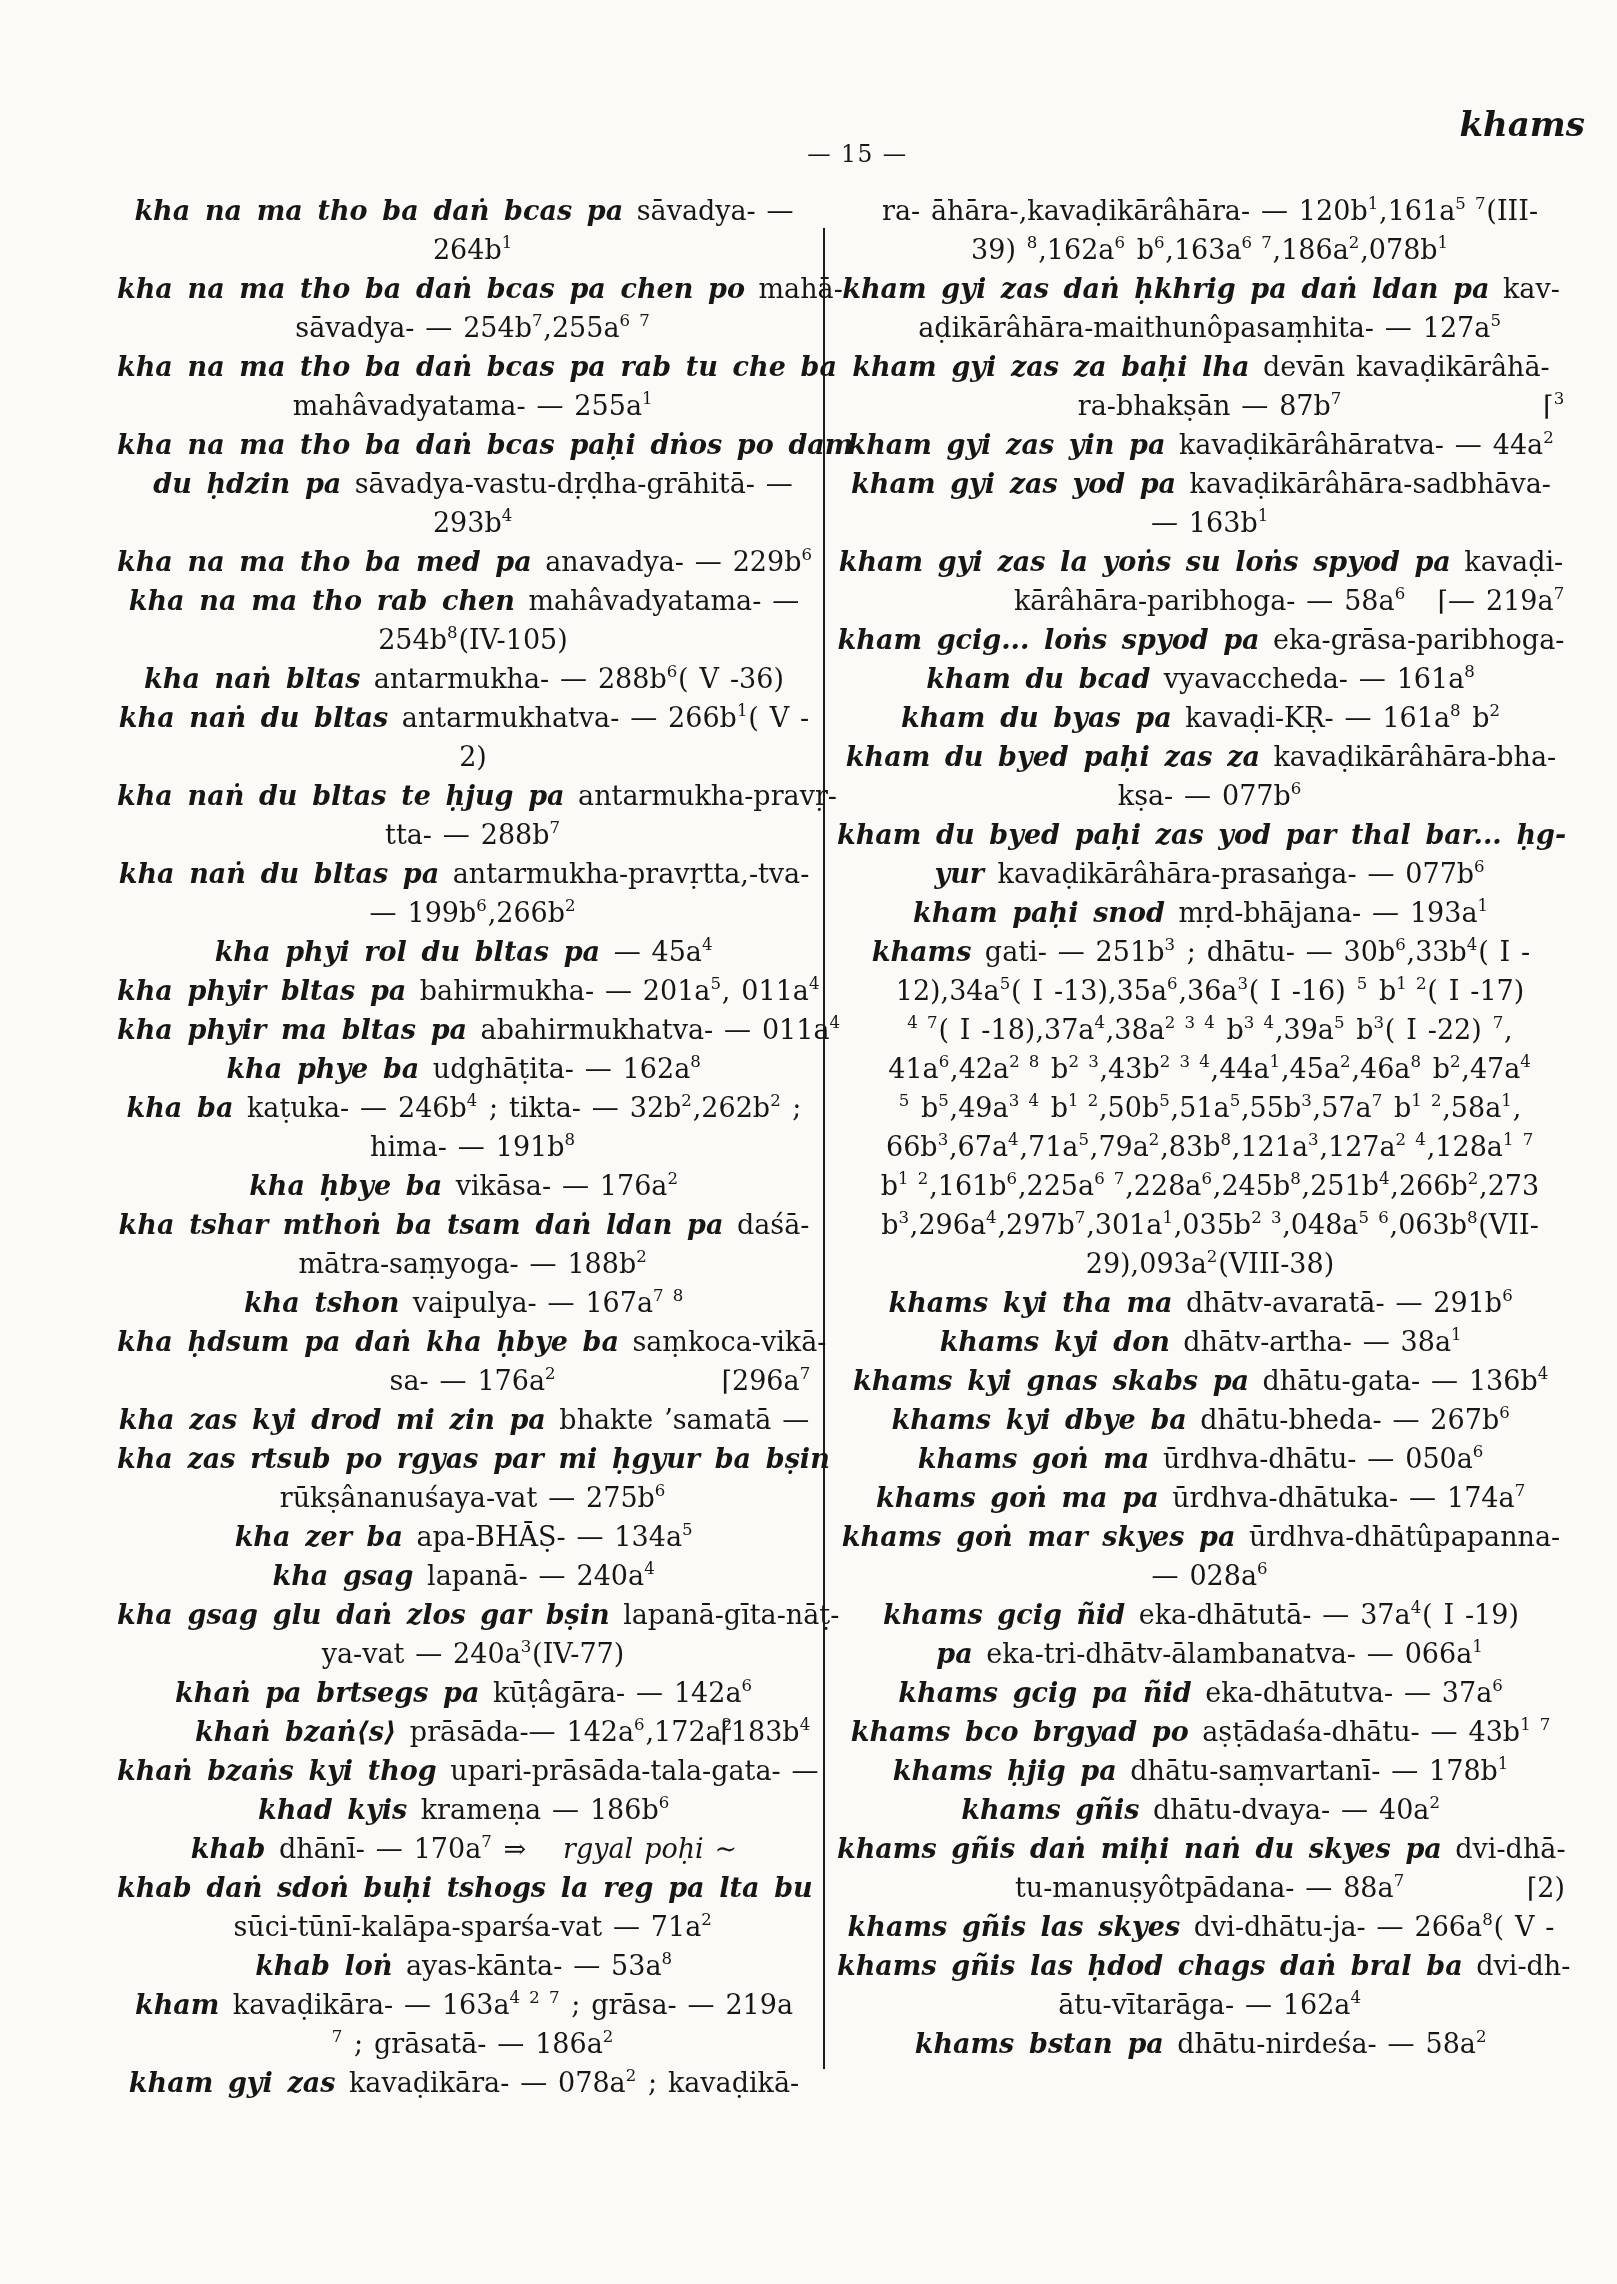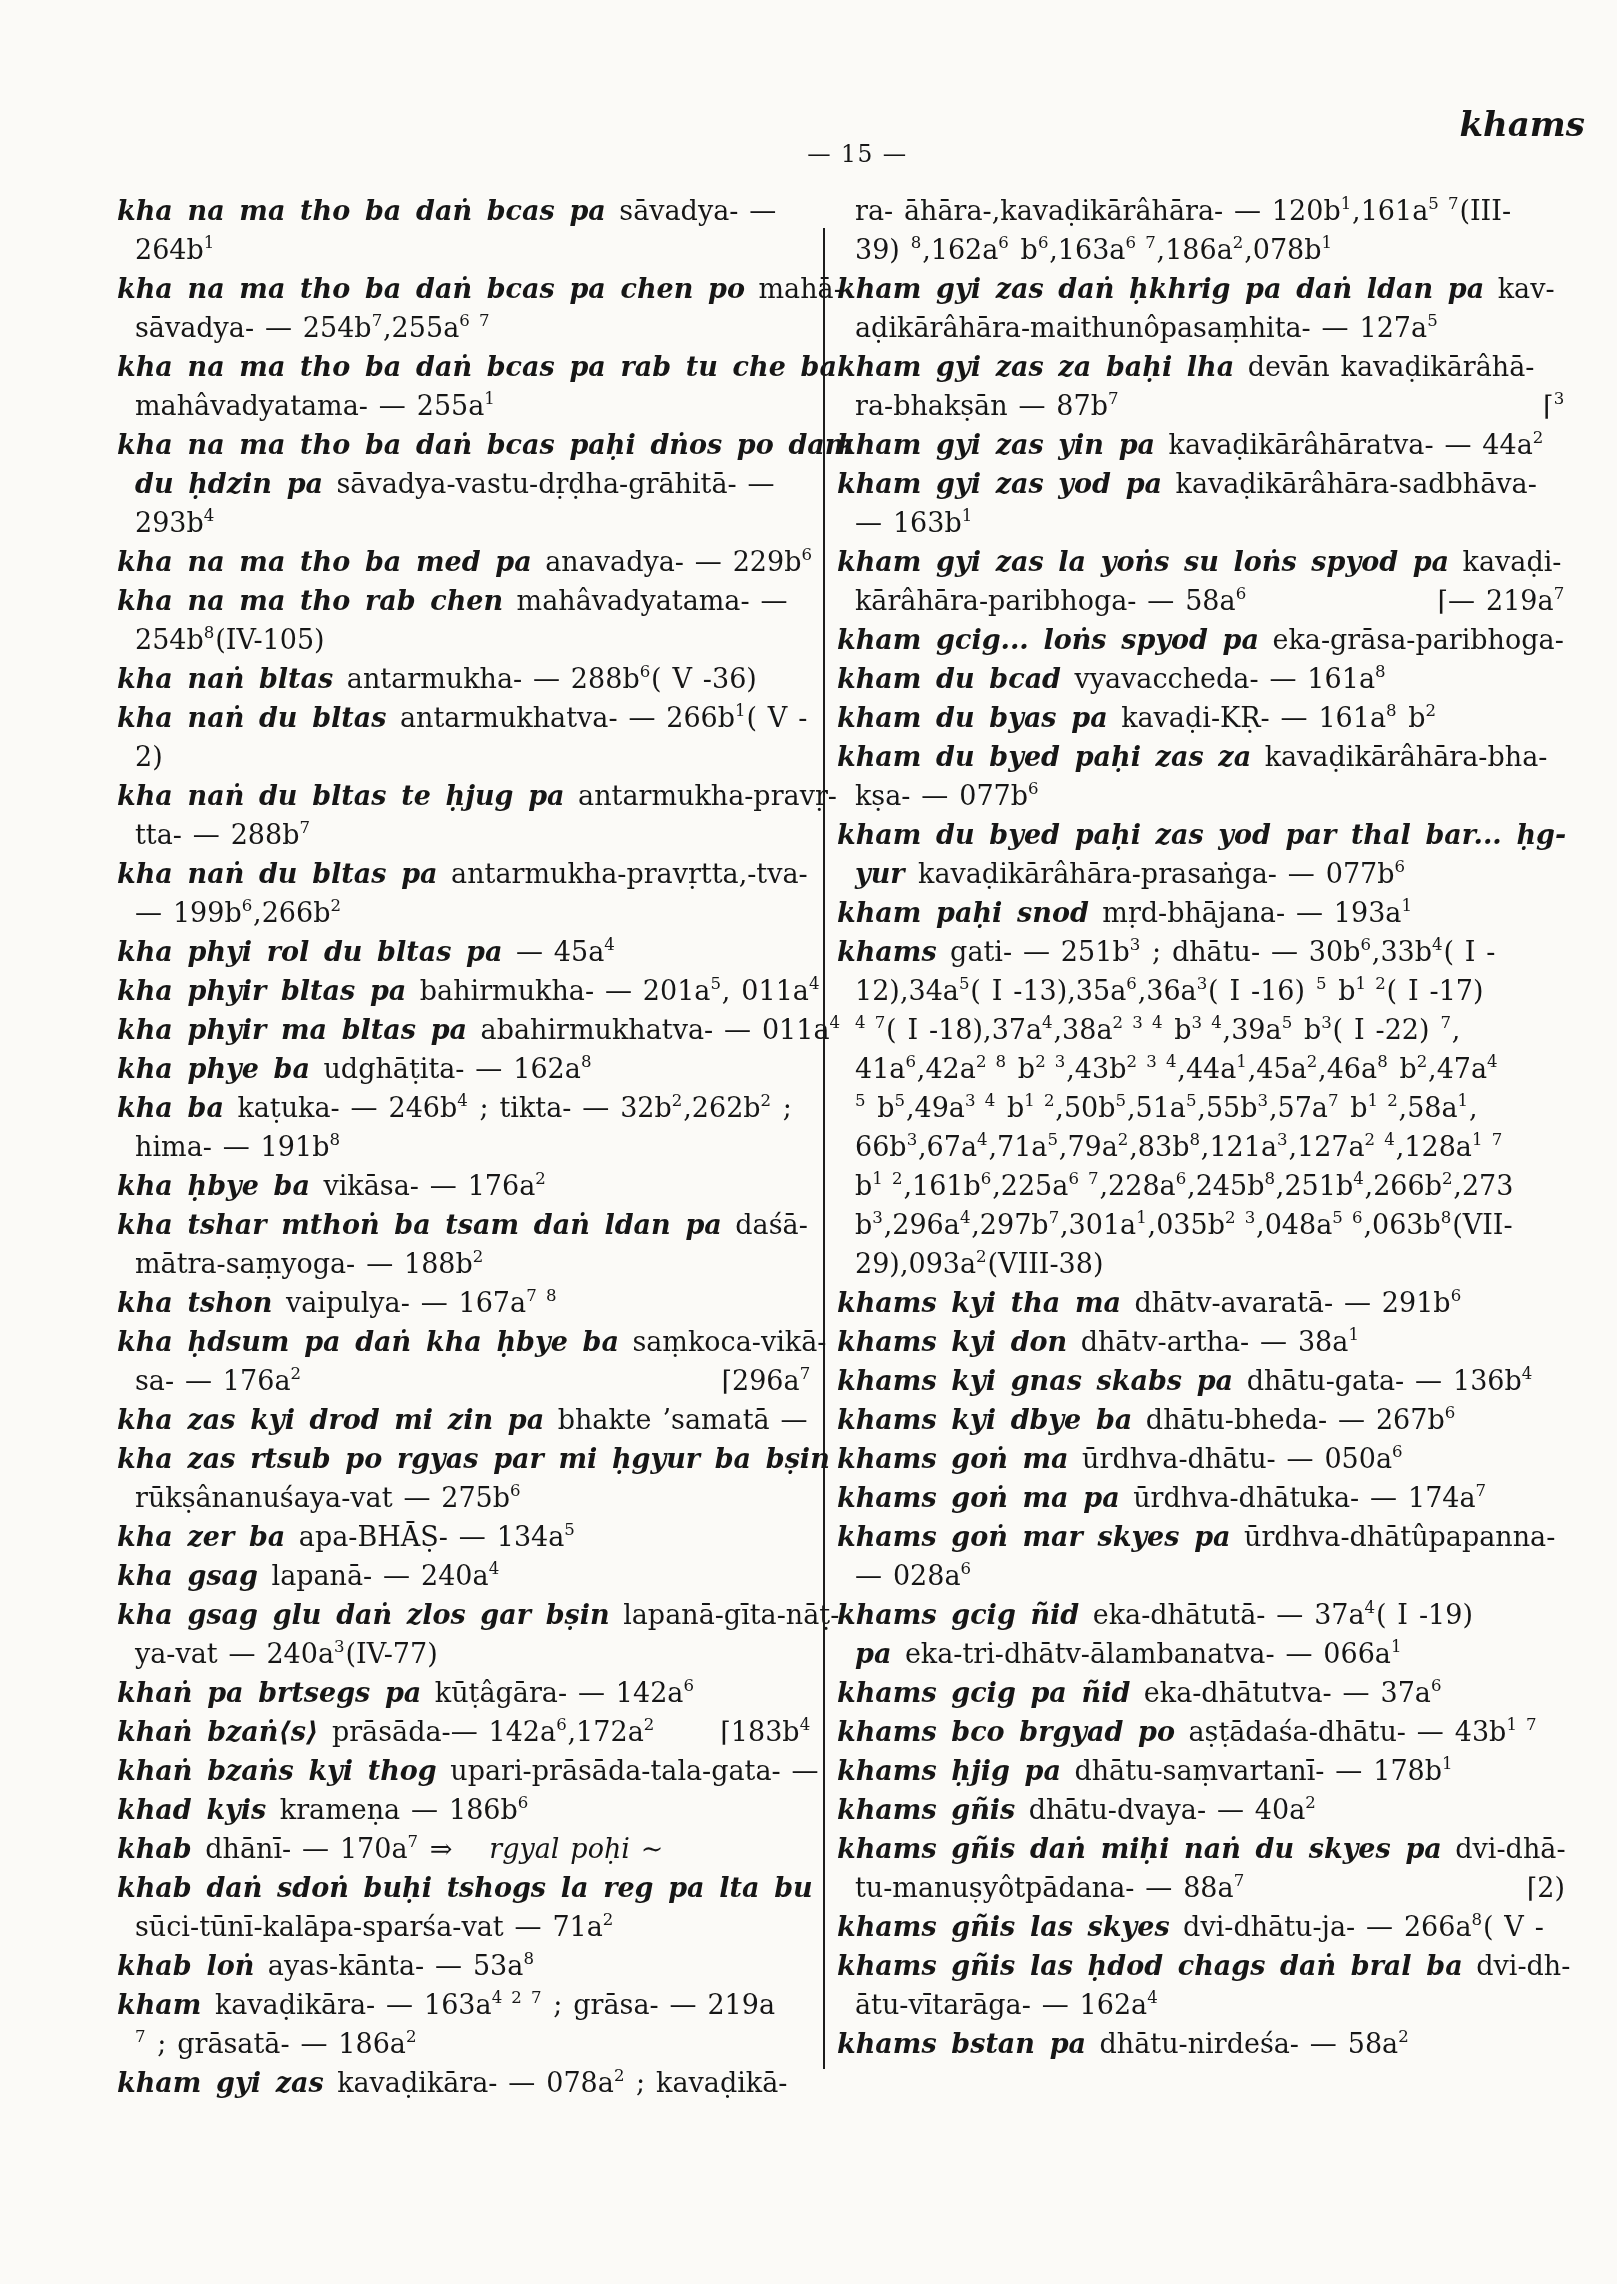--- a/index.html
+++ b/index.html
@@ -13,21 +13,21 @@
     text-align:center; font-size:23.4px; letter-spacing:1.5px;margin-top:16px;
   }
   .runhead {
     position:absolute; left:1240px; top:104px; width:345px;
     text-align:right; font-size:34px; font-weight:bold; font-style:italic;
   }
   .divider {
     position:absolute; left:823px; top:228px; width:1.5px; height:1841px;
     background:#1c1c1c;
   }
-  .col { position:absolute; top:191px; }
+  .col { position:absolute; top:191px;text-align:center; }
   .col.left  { left:117px;  width:694px; }
   .col.right { left:837px; width:728px; }
   .line {
     position:relative; height:39px; line-height:39px;
     white-space:nowrap; font-size:27px; word-spacing:2.3px;
   }
   .line.ind { padding-left:18px; }
   .line .rt { position:absolute; right:0; top:0; }
   .sg-h { font-weight:bold; font-style:italic; word-spacing:5.3px; }
   .sg-i { font-style:italic;margin-left:26px; }

